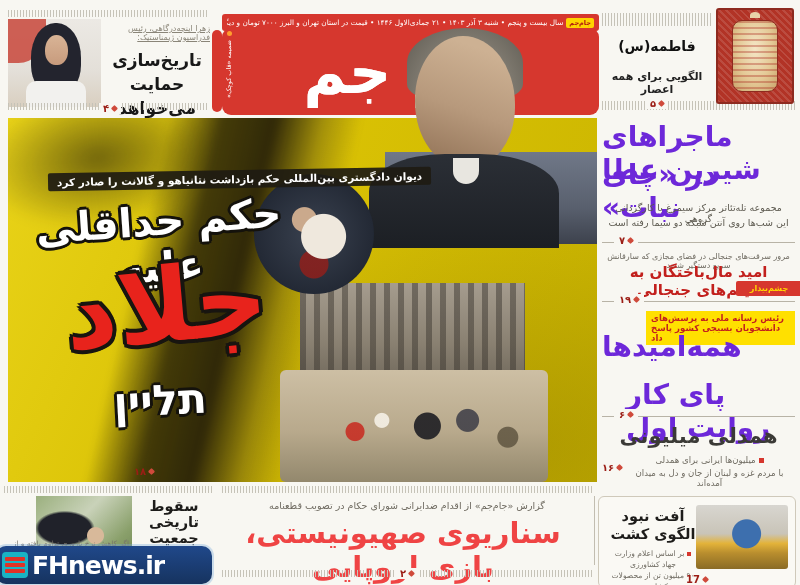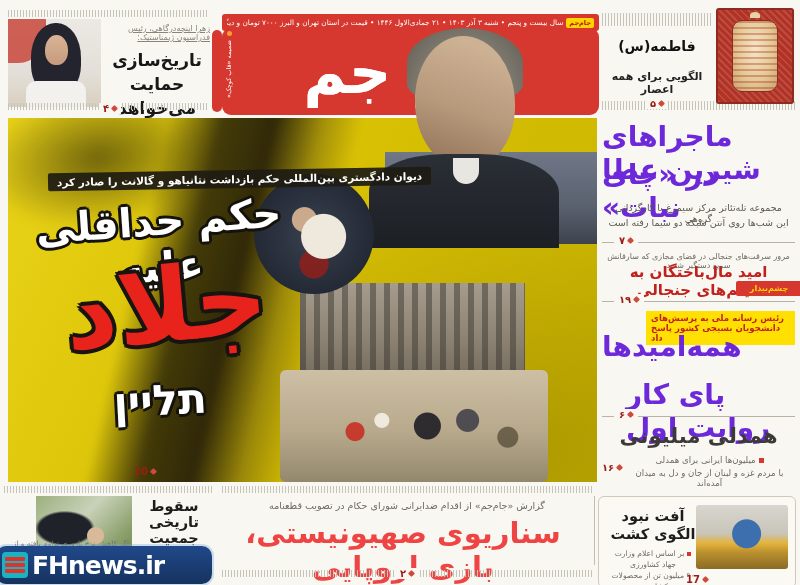--- a/index.html
+++ b/index.html
@@ -221,21 +221,21 @@
       <div class="net-collar"></div>
     </div>
     <div class="child-photo"></div>
     <div class="ruins-photo"></div>
     <div class="cart-photo"></div>
     <div class="lead-kicker">دیوان دادگستری بین‌المللی حکم بازداشت نتانیاهو و گالانت را صادر کرد</div>
     <div class="lead-line1">حکم حداقلی علیه</div>
     <div class="lead-line2">جلاد</div>
     <div class="lead-line3">תליין</div>
     <div class="pmark">
-        <span>20</span>
+        <span>۱۸</span>
         <span class="pdot"></span>
       </div>
   </div>
 
   <div class="rcol">
 
     <div class="headline-xl" style="top:2px;">ماجراهای شیرین عطا</div>
     <div class="headline-xl" style="top:40px;">در «چای نبات»</div>
     <div class="dek" style="top:84px;">مجموعه تله‌تئاتر مرکز سیمرغ با کارگردانی گروهی</div>
     <div class="dek" style="top:99px;">این شب‌ها روی آنتن شبکه دو سیما رفته است</div>

